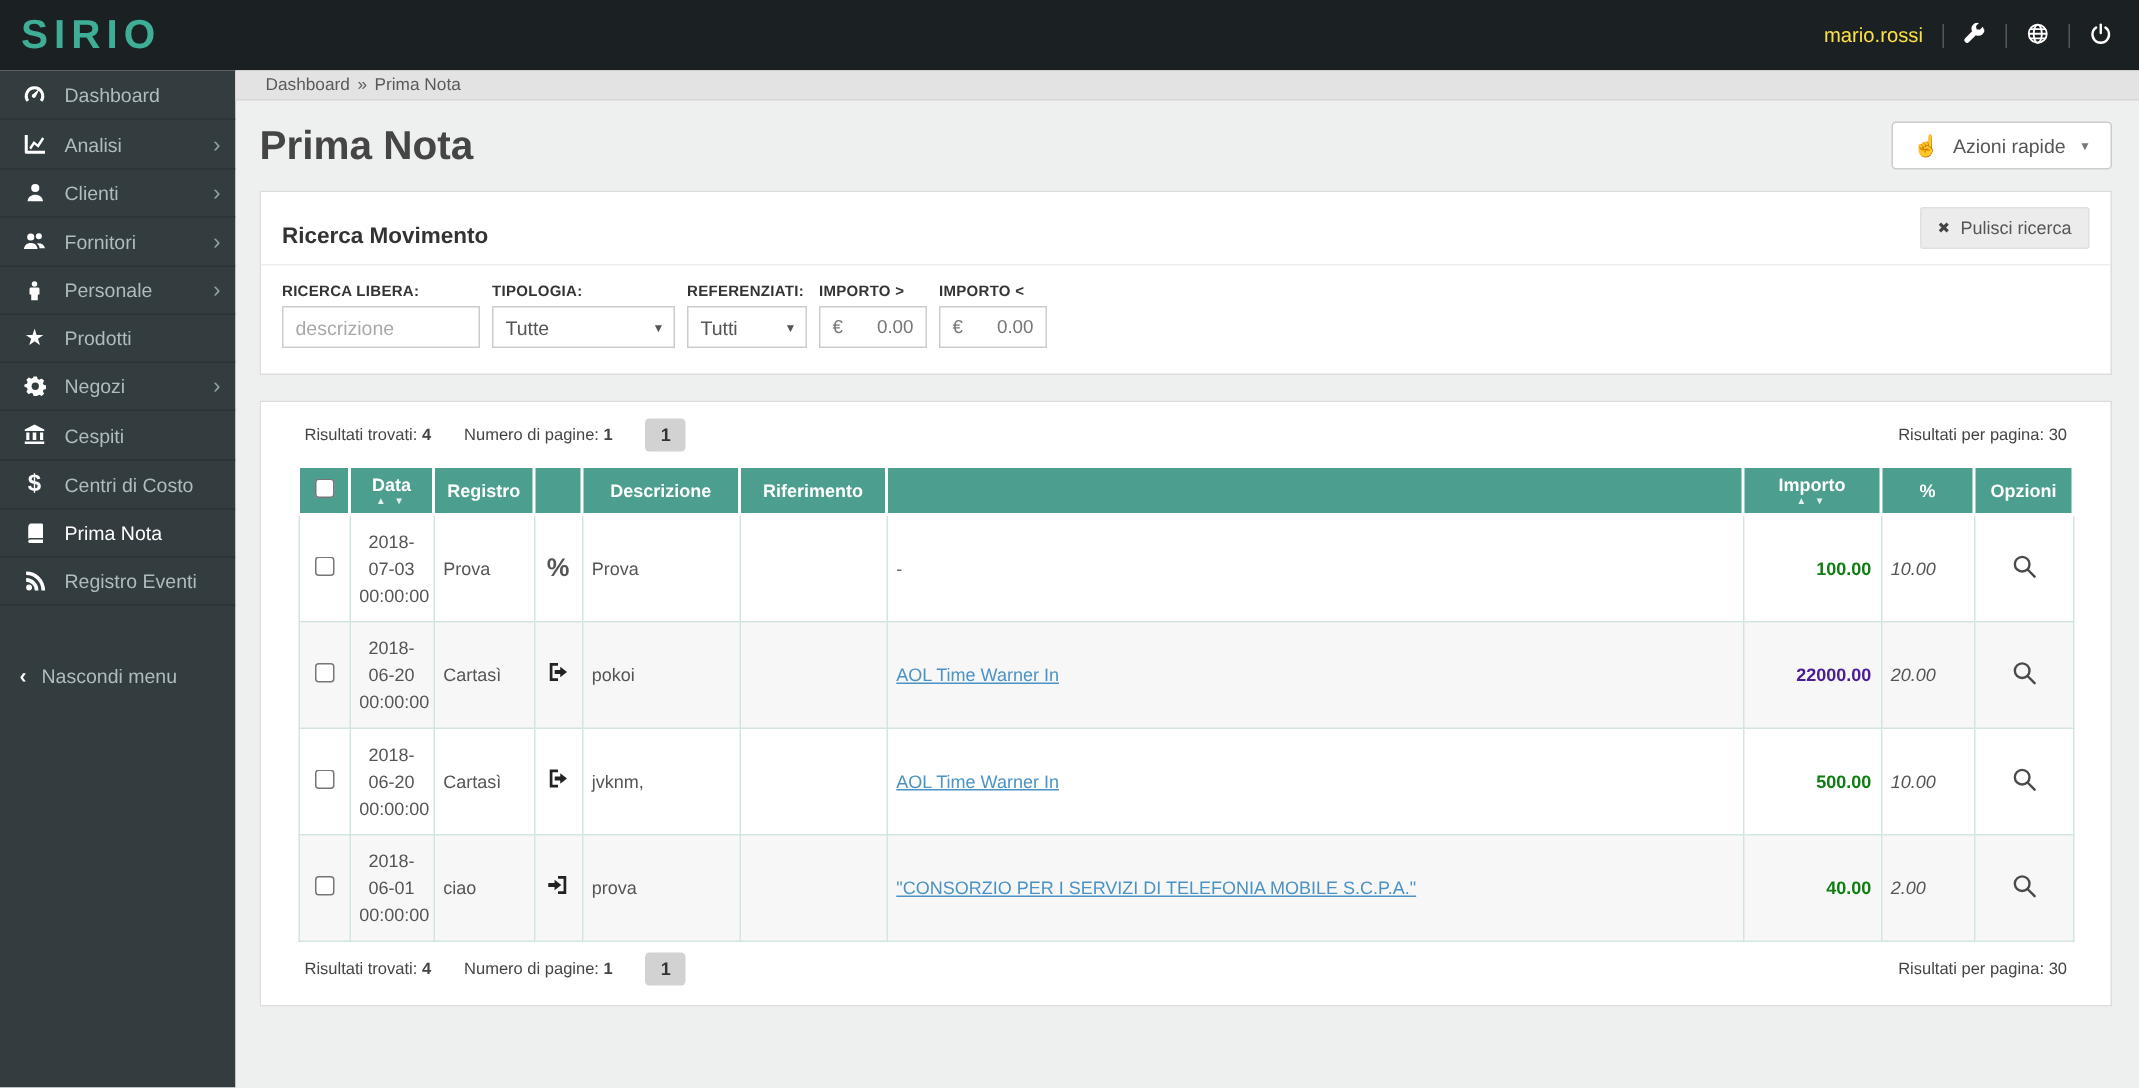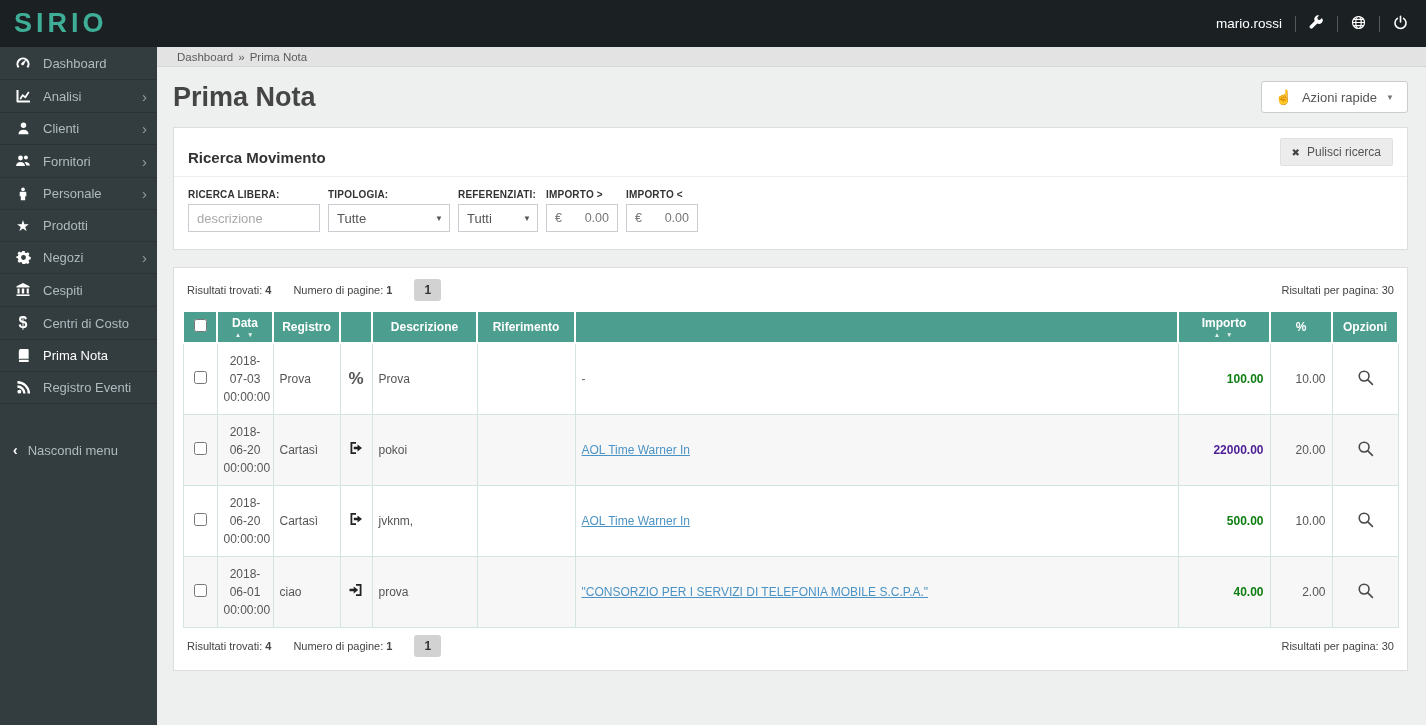--- a/index.html
+++ b/index.html
@@ -1,21 +1,21 @@
 <!DOCTYPE html>
 <html><head>
 <meta charset="utf-8">
 <style>
   * { margin:0; padding:0; box-sizing:border-box; }
   html,body { width:1426px; height:725px; font-family:"Liberation Sans","DejaVu Sans",sans-serif; background:#eef0f0; overflow:hidden; }
 
   
   .topbar { height:47px; background:#1b2122; display:flex; align-items:center; justify-content:space-between; padding:0 18px 0 14px; }
   .logo { color:#3fae97; font-size:27px; font-weight:bold; letter-spacing:4px; line-height:1; }
-  .topbar-right { display:flex; align-items:center; color:#ffffff; }
+  .topbar-right { display:flex; align-items:center; color:#fde047; }
   .topbar-right .username { font-size:13.5px; }
   .tsep { width:1px; height:16px; background:rgba(255,255,255,.25); margin:0 13px; }
   .tool-btn { background:none; border:none; color:#fff; cursor:pointer; display:flex; align-items:center; padding:0; }
 
   
   .wrapper { display:flex; height:678px; }
   .sidebar { width:157px; background:#333c3e; flex:0 0 157px; }
   .menu { list-style:none; }
   .menu li { display:flex; align-items:center; padding:8px 10px 8px 13px; color:#aebcc0; font-size:13px; border-bottom:1px solid #2b3335; cursor:pointer; }
   .menu li .mi { width:20px; margin-right:10px; display:flex; justify-content:center; align-items:center; color:#fff; font-size:15px; line-height:1; }
@@ -47,37 +47,37 @@
   .field { display:flex; flex-direction:column; }
   .field label { font-size:10px; font-weight:bold; color:#333; margin-bottom:4px; letter-spacing:.2px; }
   .field input[type=text] { height:28px; border:1px solid #c9cdd1; padding:0 8px; font-size:13px; color:#555; width:132px; font-family:inherit; }
   .field input::placeholder { color:#a9a9a9; }
   .sel { position:relative; height:28px; border:1px solid #c9cdd1; background:#fff; display:flex; align-items:center; padding:0 20px 0 8px; font-size:13px; color:#555; cursor:pointer; }
   .sel .caret { position:absolute; right:6px; top:9px; font-size:8px; color:#555; }
   .sel.w-tipologia { width:122px; } .sel.w-referenziati { width:80px; }
   .currency { height:28px; width:72px; border:1px solid #c9cdd1; background:#fff; display:flex; align-items:center; justify-content:space-between; padding:0 8px; font-size:12.5px; color:#777; }
 
   
-  .results-panel { padding:11px 8px 13px; }
+  .results-panel { padding:11px 24px 13px; }
   .results-bar { display:flex; align-items:center; font-size:11px; color:#444; padding:0 5px; }
   .results-bar.top { margin-bottom:9px; } .results-bar.bottom { margin-top:7px; }
   .results-bar .grp { margin-right:22px; }
   .results-bar b { font-weight:bold; }
   .page-btn { background:#d2d2d2; border:none; border-radius:3px; font-weight:bold; font-size:12px; color:#333; padding:4px 10px; cursor:pointer; }
   .results-bar .spacer { flex:1; }
 
   table.mov { width:100%; border-collapse:collapse; font-size:12px; table-layout:fixed; }
   table.mov th { background:#4c9e8e; color:#fff; font-weight:bold; font-size:12px; padding:4px 4px; border:2px solid #fff; text-align:center; vertical-align:middle; }
   table.mov th .sort { display:block; font-size:6.5px; letter-spacing:2px; margin-top:1px; opacity:.85; }
   table.mov td { border:1px solid #d3e5e0; padding:8px 6px; color:#555; vertical-align:middle; height:55px; }
   table.mov tbody tr:nth-child(even) { background:#f7f7f7; }
   td.c-check, td.c-type, td.c-opt { text-align:center; }
   td.c-date { text-align:center; color:#666; line-height:1.5; }
   td.c-importo { text-align:right; font-weight:bold; padding-right:9px; }
-  td.c-pct { text-align:right; color:#999; padding-right:13px; }
+  td.c-pct { text-align:left; color:#999; padding-right:13px;font-style:italic; }
   td.c-type { font-size:17px; font-weight:bold; color:#222; }
   a.ref-link { font-size:12px; text-decoration:underline; cursor:pointer; }
   .dash { color:#666; }
   .opt-btn { background:none; border:none; cursor:pointer; padding:2px; }
   input[type=checkbox] { width:13px; height:13px; cursor:pointer; }
 </style>
 </head>
 <body>
 
 <div class="topbar">

